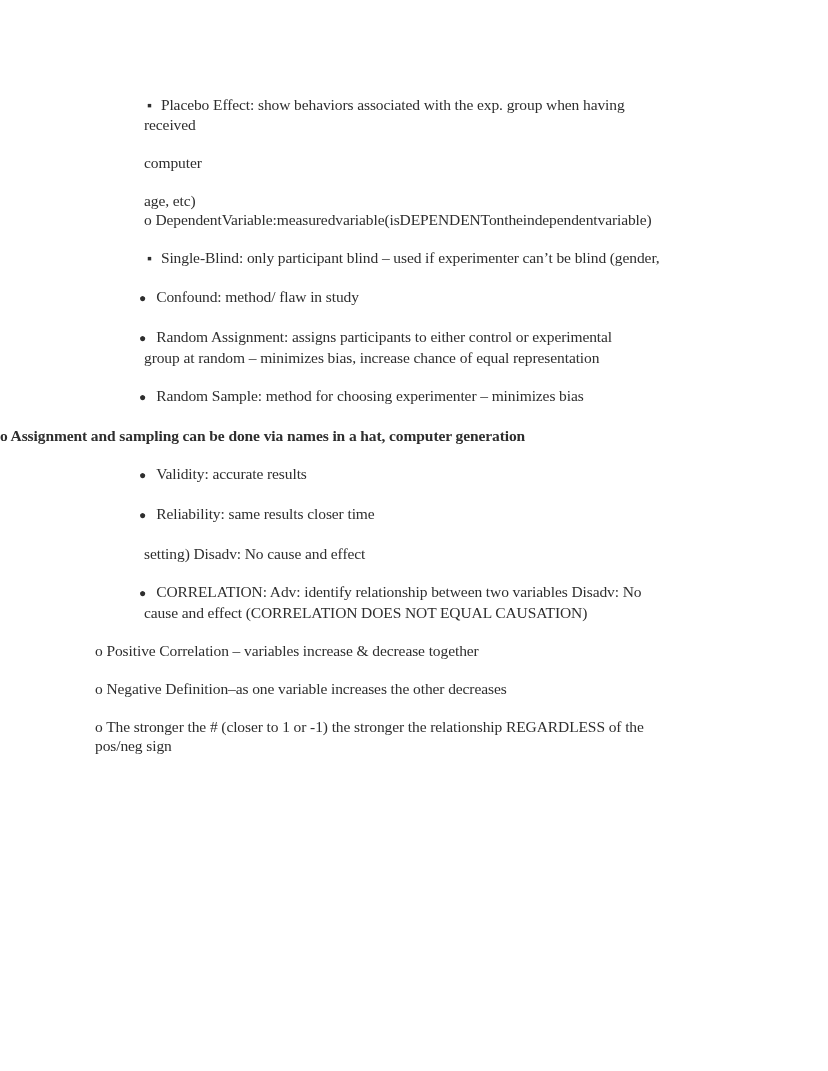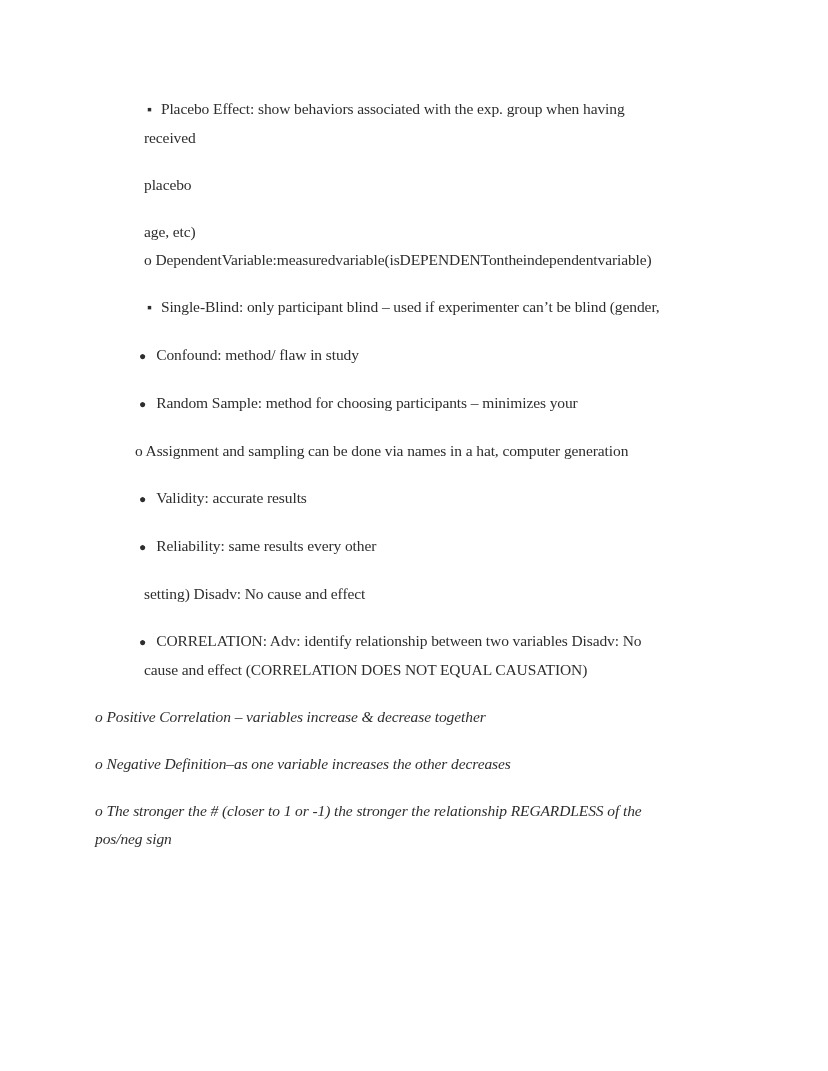--- a/index.html
+++ b/index.html
@@ -17,40 +17,39 @@
     height: 1071px;
     box-sizing: border-box;
     background: var(--bg);
     padding-top: 95px;
     overflow: hidden;
     font-family: "Liberation Serif", "DejaVu Serif", serif;
     color: var(--fg);
   }
   .para {
     font-size: 15.5px;
-    line-height: 28px;
+    line-height: 19px;
     letter-spacing: -0.1px;
     margin: 0 0 19px 0;
     white-space: pre-line;
   }
   
   .p-bullet, .p-plain {
     margin-left: 144px;
     max-width: 624px;
   }
   
   .p-omid {
-    margin-left: 135px;
     max-width: 633px;
+    font-weight: bold;
   }
   
   .p-oleft {
     margin-left: 95px;
     max-width: 685px;
-    font-style: italic;
   }
   .b-sq {
     display: inline;
     margin-left: 3px;
     margin-right: 9px;
     font-size: 14px;
   }
   .b-dot {
     display: inline;
     margin-left: -5px;
@@ -59,40 +58,42 @@
   }
 </style>
 </head>
 <body>
 
 <div class="page">
 
   <div class="para p-bullet"><span class="b-sq">▪</span><span>Placebo Effect: show behaviors associated with the exp. group when having
 received</span></div>
 
-  <div class="para p-plain"><span>placebo</span></div>
+  <div class="para p-plain"><span>computer</span></div>
 
 
 
   <div class="para p-plain"><span>age, etc)
 o DependentVariable:measuredvariable(isDEPENDENTontheindependentvariable)</span></div>
 
   <div class="para p-bullet"><span class="b-sq">▪</span><span>Single-Blind: only participant blind – used if experimenter can’t be blind (gender,</span></div>
 
 
   <div class="para p-bullet"><span class="b-dot">●</span><span>Confound: method/ flaw in study</span></div>
 
+  <div class="para p-bullet"><span class="b-dot">●</span><span>Random Assignment: assigns participants to either control or experimental
+group at random – minimizes bias, increase chance of equal representation</span></div>
 
-  <div class="para p-bullet"><span class="b-dot">●</span><span>Random Sample: method for choosing participants – minimizes your</span></div>
+  <div class="para p-bullet"><span class="b-dot">●</span><span>Random Sample: method for choosing experimenter – minimizes bias</span></div>
 
   <div class="para p-omid"><span>o Assignment and sampling can be done via names in a hat, computer generation</span></div>
 
   <div class="para p-bullet"><span class="b-dot">●</span><span>Validity: accurate results</span></div>
 
-  <div class="para p-bullet"><span class="b-dot">●</span><span>Reliability: same results every other</span></div>
+  <div class="para p-bullet"><span class="b-dot">●</span><span>Reliability: same results closer time</span></div>
 
 
   <div class="para p-plain"><span>setting) Disadv: No cause and effect</span></div>
 
   <div class="para p-bullet"><span class="b-dot">●</span><span>CORRELATION: Adv: identify relationship between two variables Disadv: No
 cause and effect (CORRELATION DOES NOT EQUAL CAUSATION)</span></div>
 
   <div class="para p-oleft"><span>o Positive Correlation – variables increase &amp; decrease together</span></div>
 
   <div class="para p-oleft"><span>o Negative Definition–as one variable increases the other decreases</span></div>

